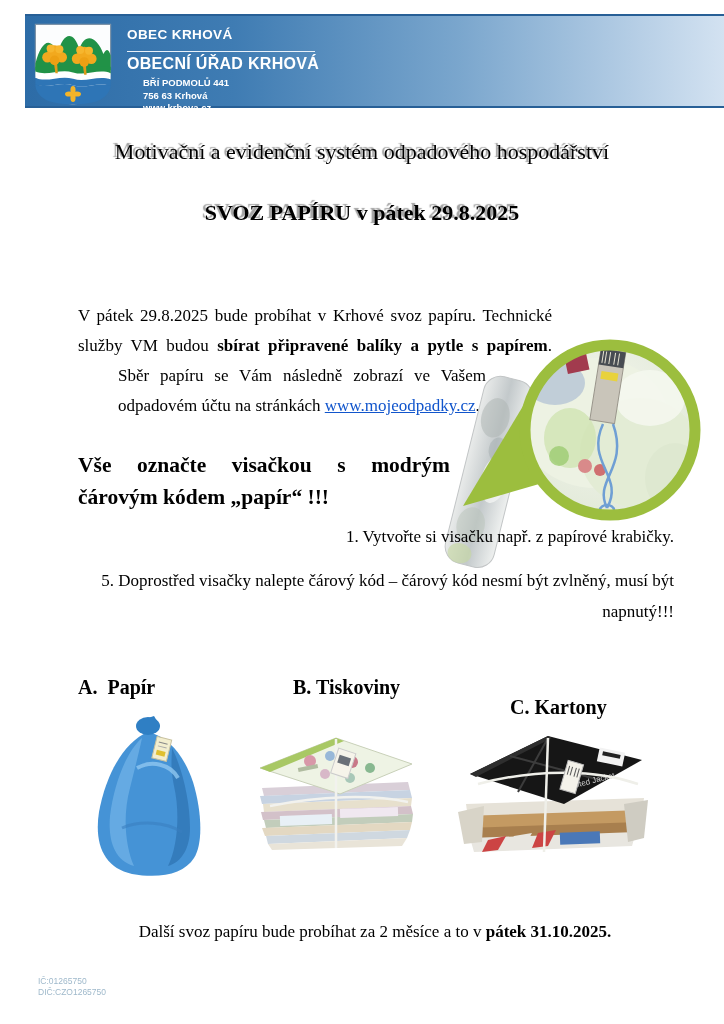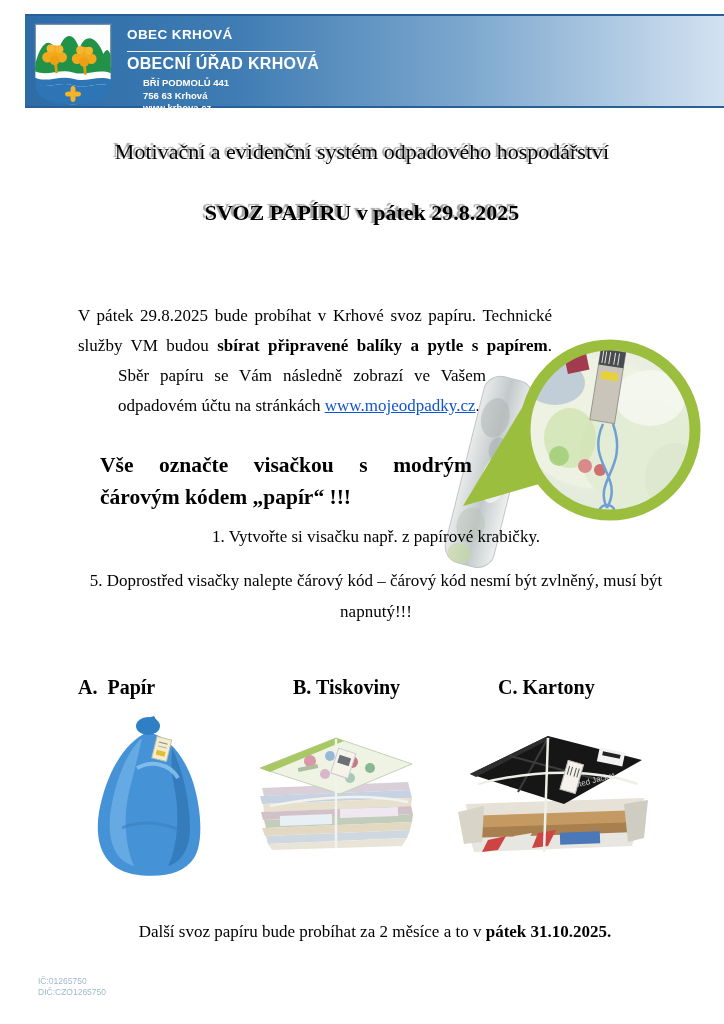--- a/index.html
+++ b/index.html
@@ -29,29 +29,29 @@
 
   
   .intro-a{position:absolute;left:78px;top:284px;width:474px;font-size:17px;
     line-height:30px;text-align:justify;text-align-last:justify;}
   .intro-b{position:absolute;left:78px;top:344px;width:368px;font-size:17px;
     line-height:30px;text-align:justify;margin-left:40px;}
   .weblink{color:#1155cc;text-decoration:underline;cursor:pointer;}
 
   
   .highlight{position:absolute;left:78px;top:449px;width:372px;
-    font-size:21.5px;font-weight:bold;line-height:32px;text-align:justify;margin-left:22px;}
+    font-size:21.5px;font-weight:bold;line-height:32px;text-align:justify;}
 
   
   .steps{position:absolute;left:78px;top:521px;width:596px;font-size:17px;}
-  .steps p{margin:0 0 13px 0;line-height:31px;text-align:center;}
+  .steps p{margin:0 0 13px 0;line-height:31px;text-align:right;}
 
   
   .ex-label{position:absolute;top:676px;font-size:20px;font-weight:bold;}
-  .ex-a{left:78px;} .ex-b{left:293px;} .ex-c{left:498px;}
+  .ex-a{left:78px;} .ex-b{left:293px;} .ex-c{left:510px;margin-top:20px;}
 
   
   .photo{position:absolute;}
   .photo-bag{left:82px;top:708px;}
   .photo-news{left:240px;top:716px;}
   .photo-box{left:448px;top:712px;}
   .illu{position:absolute;left:435px;top:328px;}
 
   
   .note{position:absolute;left:0;right:0;top:905px;text-align:center;font-size:17px;padding-left:26px;}

